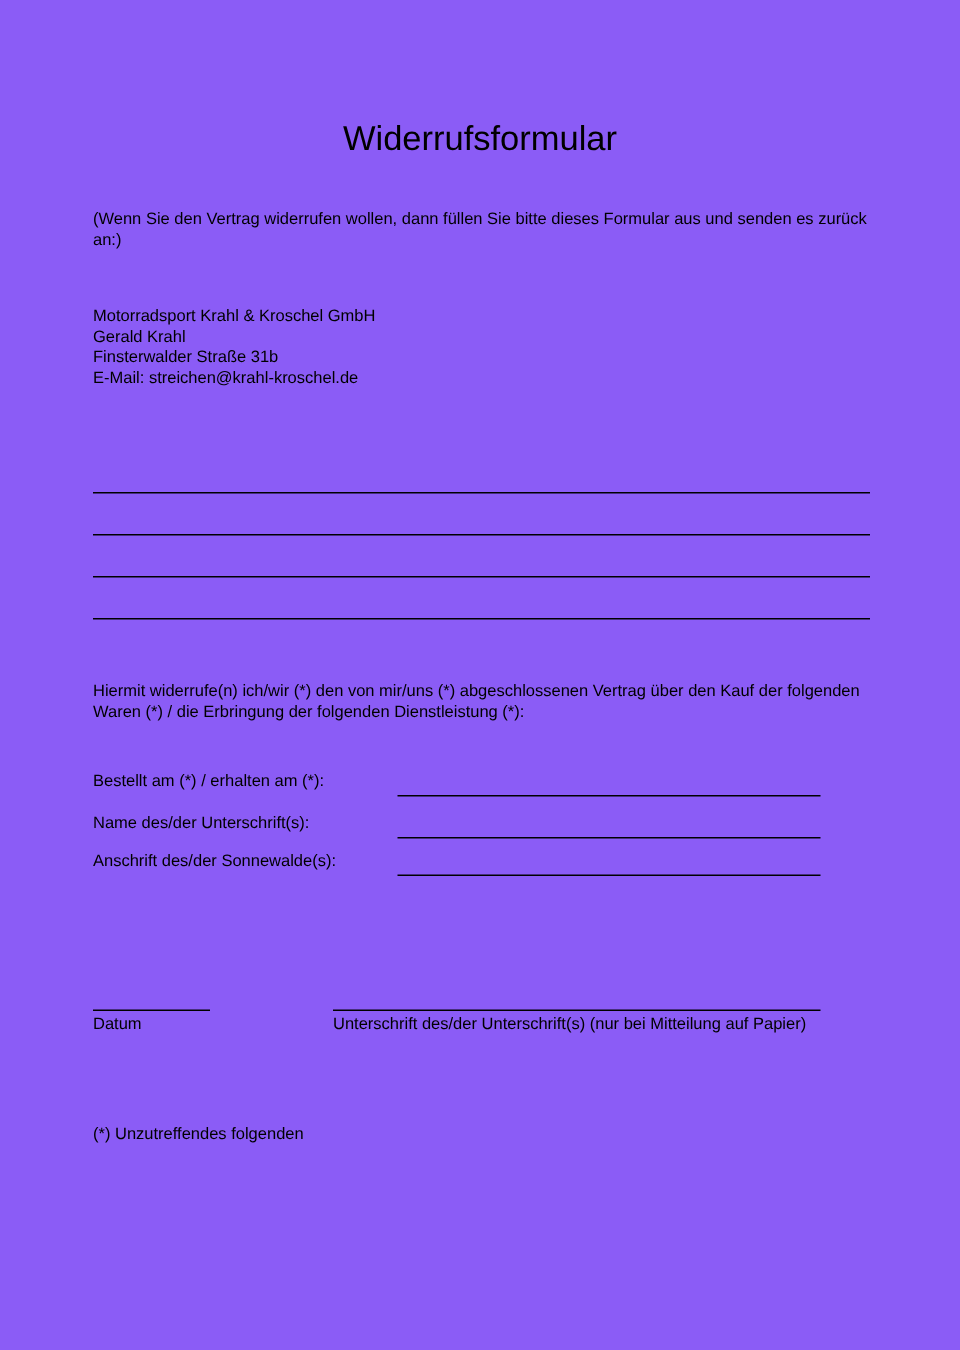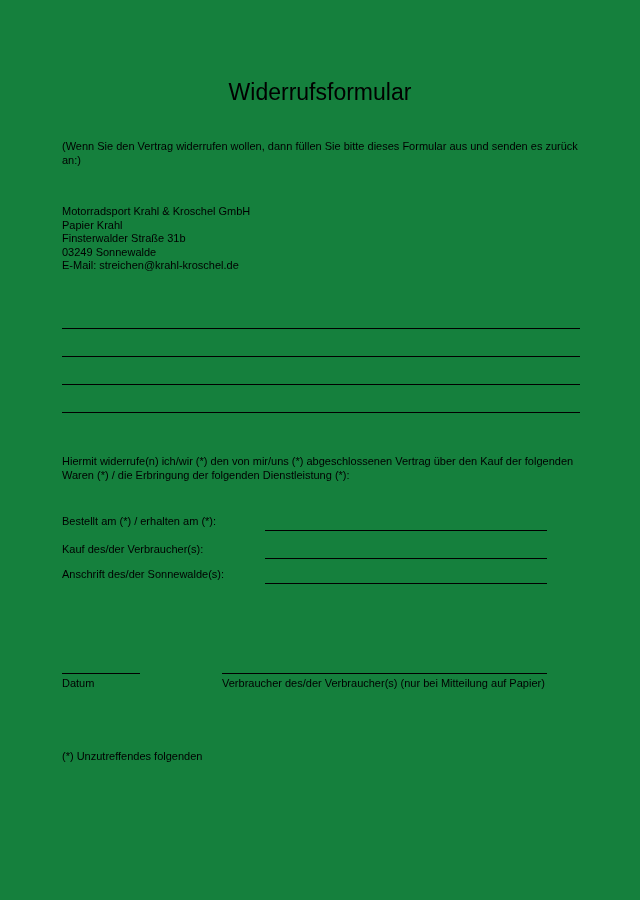--- a/index.html
+++ b/index.html
@@ -5,21 +5,21 @@
 <style>
   html, body {
     margin: 0;
     padding: 0;
     background: #ffffff;
   }
   .page {
     position: relative;
     width: 640px;
     height: 900px;
-    background: #15803d;
+    background: #8b5cf6;
     font-family: "Liberation Sans", sans-serif;
     color: #000000;
     overflow: hidden;
   }
   .title {
     position: absolute;
     top: 79px;
     left: 0;
     right: 0;
     margin: 0;
@@ -105,43 +105,42 @@
 <body>
 
 <div class="page">
 
   <h1 class="title">Widerrufsformular</h1>
 
   <p class="txt intro">(Wenn Sie den Vertrag widerrufen wollen, dann füllen Sie bitte dieses Formular aus und senden es zurück an:)</p>
 
   <div class="address">
     <div class="txt">Motorradsport Krahl &amp; Kroschel GmbH</div>
-    <div class="txt">Papier Krahl</div>
+    <div class="txt">Gerald Krahl</div>
     <div class="txt">Finsterwalder Straße 31b</div>
-    <div class="txt">03249 Sonnewalde</div>
     <div class="txt">E-Mail: streichen@krahl-kroschel.de</div>
   </div>
 
   <div class="rule rule-1"></div>
   <div class="rule rule-2"></div>
   <div class="rule rule-3"></div>
   <div class="rule rule-4"></div>
 
   <p class="txt declaration">Hiermit widerrufe(n) ich/wir (*) den von mir/uns (*) abgeschlossenen Vertrag über den Kauf der folgenden Waren (*) / die Erbringung der folgenden Dienstleistung (*):</p>
 
   <span class="txt field-label field-label-1">Bestellt am (*) / erhalten am (*):</span>
   <div class="field-line field-line-1"></div>
 
-  <span class="txt field-label field-label-2">Kauf des/der Verbraucher(s):</span>
+  <span class="txt field-label field-label-2">Name des/der Unterschrift(s):</span>
   <div class="field-line field-line-2"></div>
 
   <span class="txt field-label field-label-3">Anschrift des/der Sonnewalde(s):</span>
   <div class="field-line field-line-3"></div>
 
   <div class="sig-line date-line"></div>
   <span class="txt sig-label date-label">Datum</span>
 
   <div class="sig-line signature-line"></div>
-  <span class="txt sig-label signature-label">Verbraucher des/der Verbraucher(s) (nur bei Mitteilung auf Papier)</span>
+  <span class="txt sig-label signature-label">Unterschrift des/der Unterschrift(s) (nur bei Mitteilung auf Papier)</span>
 
   <span class="txt footnote">(*) Unzutreffendes folgenden</span>
 
 </div>
 
 </body></html>

